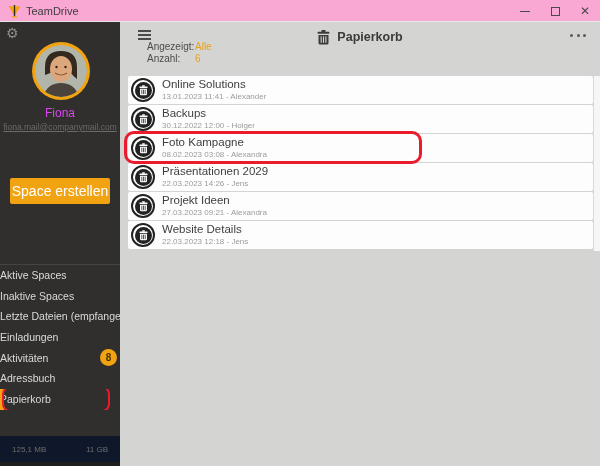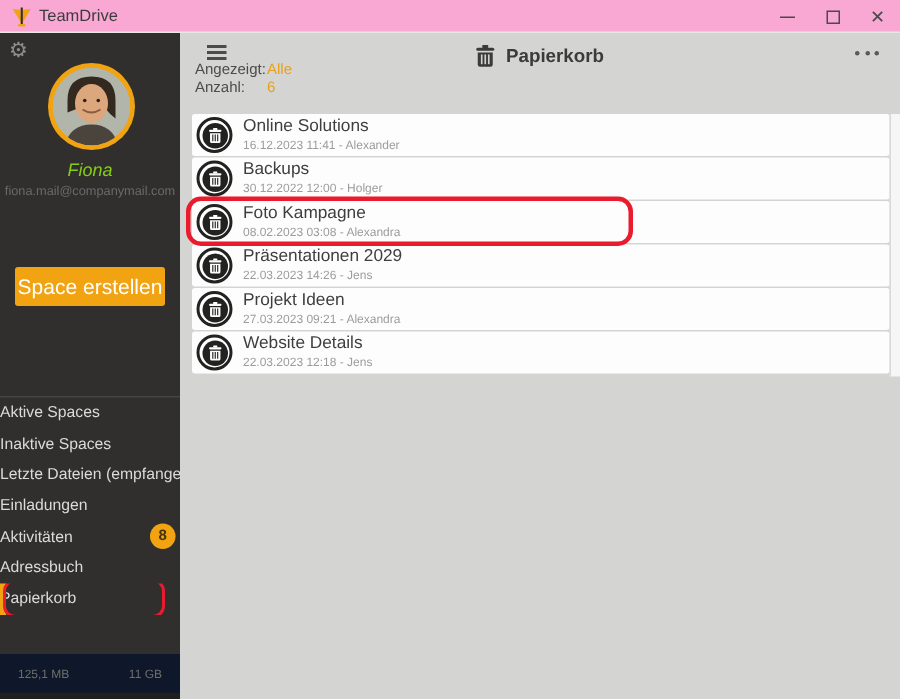--- a/index.html
+++ b/index.html
@@ -14,22 +14,22 @@
   .win-btn { width:30px; height:22px; display:flex; align-items:center; justify-content:center; color:#4a4a4a; }
   .glyph-min { width:10px; height:1px; background:#4a4a4a; }
   .glyph-max { width:9px; height:9px; border:1px solid #4a4a4a; }
   .glyph-close { font-size:12px; line-height:1; color:#4a4a4a; }
 
   
   .sidebar { position:absolute; left:0; top:22px; width:120px; height:444px; background:#302f2d; z-index:5; }
   .gear { position:absolute; left:6px; top:3px; font-size:14px; color:#8e8e8e; }
   .avatar-ring { position:absolute; left:32px; top:20px; width:58px; height:58px; border-radius:50%; background:#f2a312; display:flex; align-items:center; justify-content:center; }
   .avatar-ring svg { width:52px; height:52px; border-radius:50%; display:block; }
-  .user-name { position:absolute; left:0; top:84px; width:120px; text-align:center; font-size:12px; color:#84cc16;font-style:italic; }
-  .user-email { position:absolute; left:0; top:100px; width:120px; text-align:center; font-size:8.5px; color:#6b6a68; }
+  .user-name { position:absolute; left:0; top:84px; width:120px; text-align:center; font-size:12px; color:#d946ef; }
+  .user-email { position:absolute; left:0; top:100px; width:120px; text-align:center; font-size:8.5px; color:#6b6a68;text-decoration:underline; }
   .create-space { position:absolute; left:10px; top:156px; width:100px; height:26px; background:#f2a312; border:none; border-radius:2px; color:#ffffff; font-size:14px; font-family:inherit; }
   .side-menu { position:absolute; left:0; top:242px; width:120px; border-top:1px solid #45443f; }
   .menu-item { position:relative; height:20.7px; line-height:20.7px; font-size:10.5px; color:#dadada; white-space:nowrap; overflow:hidden; }
   .menu-item .badge { position:absolute; right:3px; top:1.5px; width:17px; height:17px; border-radius:50%; background:#f2a312; color:#463307; font-size:10px; font-weight:bold; text-align:center; line-height:17px; }
   .menu-item.active::before { content:""; position:absolute; left:0; top:-2px; width:4px; height:25px; background:#f2a312; }
   .menu-annotation { position:absolute; left:2px; top:-3px; width:108px; height:26px; border:2.5px solid #ea1b2d; border-radius:8px; pointer-events:none; z-index:6; }
   .storage { position:absolute; left:0; top:414px; width:120px; height:26px; background:#0f172a; font-size:8px; color:#6e6d6b; }
   .storage .used { position:absolute; left:12px; top:9px; }
   .storage .total { position:absolute; right:12px; top:9px; }
   .storage-bottom { position:absolute; left:0; top:440px; width:120px; height:4px; background:#201f1d; }
@@ -37,21 +37,21 @@
   
   .main { position:absolute; left:120px; top:22px; width:480px; height:444px; background:#d4d4d3; }
   .hamburger { position:absolute; left:18px; top:8px; width:13px; height:10px; display:flex; flex-direction:column; justify-content:space-between; }
   .hamburger span { display:block; height:2px; background:#4b4b4b; }
   .main-title-group { position:absolute; left:0; top:5px; width:480px; height:20px; display:flex; align-items:center; justify-content:center; gap:7px; }
   .main-title { font-size:12.5px; font-weight:bold; color:#3b3b3b; }
   .dots-menu { position:absolute; right:14px; top:8px; width:16px; height:10px; display:flex; align-items:center; justify-content:space-between; }
   .dots-menu i { width:3px; height:3px; border-radius:50%; background:#5a5a5a; }
   .filters { position:absolute; left:10px; top:19px; font-size:10px; color:#4c4c4c; }
   .filter-line { height:12px; line-height:12px; }
-  .filter-label { display:inline-block; width:48px; }
+  .filter-label { display:inline-block; width:48px;margin-left:17px; }
   .filter-value { color:#e9a118; }
 
   .trash-list { position:absolute; left:8px; top:54px; width:465px; }
   .trash-row { position:relative; height:28px; margin-bottom:1px; background:#fdfdfd; border-radius:2px; }
   .row-icon { position:absolute; left:3px; top:2px; width:24px; height:24px; border:2px solid #222220; border-radius:50%; background:#ffffff; display:flex; align-items:center; justify-content:center; }
   .row-icon .disc { width:17px; height:17px; border-radius:50%; background:#222220; display:flex; align-items:center; justify-content:center; }
   .row-title { position:absolute; left:34px; top:2px; font-size:11.5px; color:#3e3e3e; }
   .row-meta { position:absolute; left:34px; top:16px; font-size:8px; color:#9c9c9c; }
   .row-annotation { position:absolute; left:-4px; top:-3px; width:298px; height:33px; border:3px solid #ea1b2d; border-radius:10px; pointer-events:none; z-index:6; }
   .scroll-track { position:absolute; left:473px; top:54px; width:7px; height:175px; background:#f6f6f6; border-left:1px solid #dadada; }
@@ -180,21 +180,21 @@
           <rect x="4.5" y="0" width="4" height="2" rx="0.5" fill="#ffffff"></rect>
           <rect x="0.5" y="1.8" width="12" height="2" rx="1" fill="#ffffff"></rect>
           <path d="M1.5,5 h10 v8 a1.5,1.5 0 0 1 -1.5,1.5 h-7 a1.5,1.5 0 0 1 -1.5,-1.5 Z" fill="#ffffff"></path>
           <rect x="3.6" y="6.3" width="1.1" height="6.5" fill="#222220"></rect>
           <rect x="5.95" y="6.3" width="1.1" height="6.5" fill="#222220"></rect>
           <rect x="8.3" y="6.3" width="1.1" height="6.5" fill="#222220"></rect>
         </svg>
       </div>
     </div>
     <div class="row-title">Online Solutions</div>
-    <div class="row-meta">16.12.2023 11:41 - Alexander</div>
+    <div class="row-meta">13.01.2023 11:41 - Alexander</div>
   </div>
       <div class="trash-row">
     <div class="row-icon">
       <div class="disc">
         <svg width="9" height="11" viewBox="0 0 13 15">
           <rect x="4.5" y="0" width="4" height="2" rx="0.5" fill="#ffffff"></rect>
           <rect x="0.5" y="1.8" width="12" height="2" rx="1" fill="#ffffff"></rect>
           <path d="M1.5,5 h10 v8 a1.5,1.5 0 0 1 -1.5,1.5 h-7 a1.5,1.5 0 0 1 -1.5,-1.5 Z" fill="#ffffff"></path>
           <rect x="3.6" y="6.3" width="1.1" height="6.5" fill="#222220"></rect>
           <rect x="5.95" y="6.3" width="1.1" height="6.5" fill="#222220"></rect>

